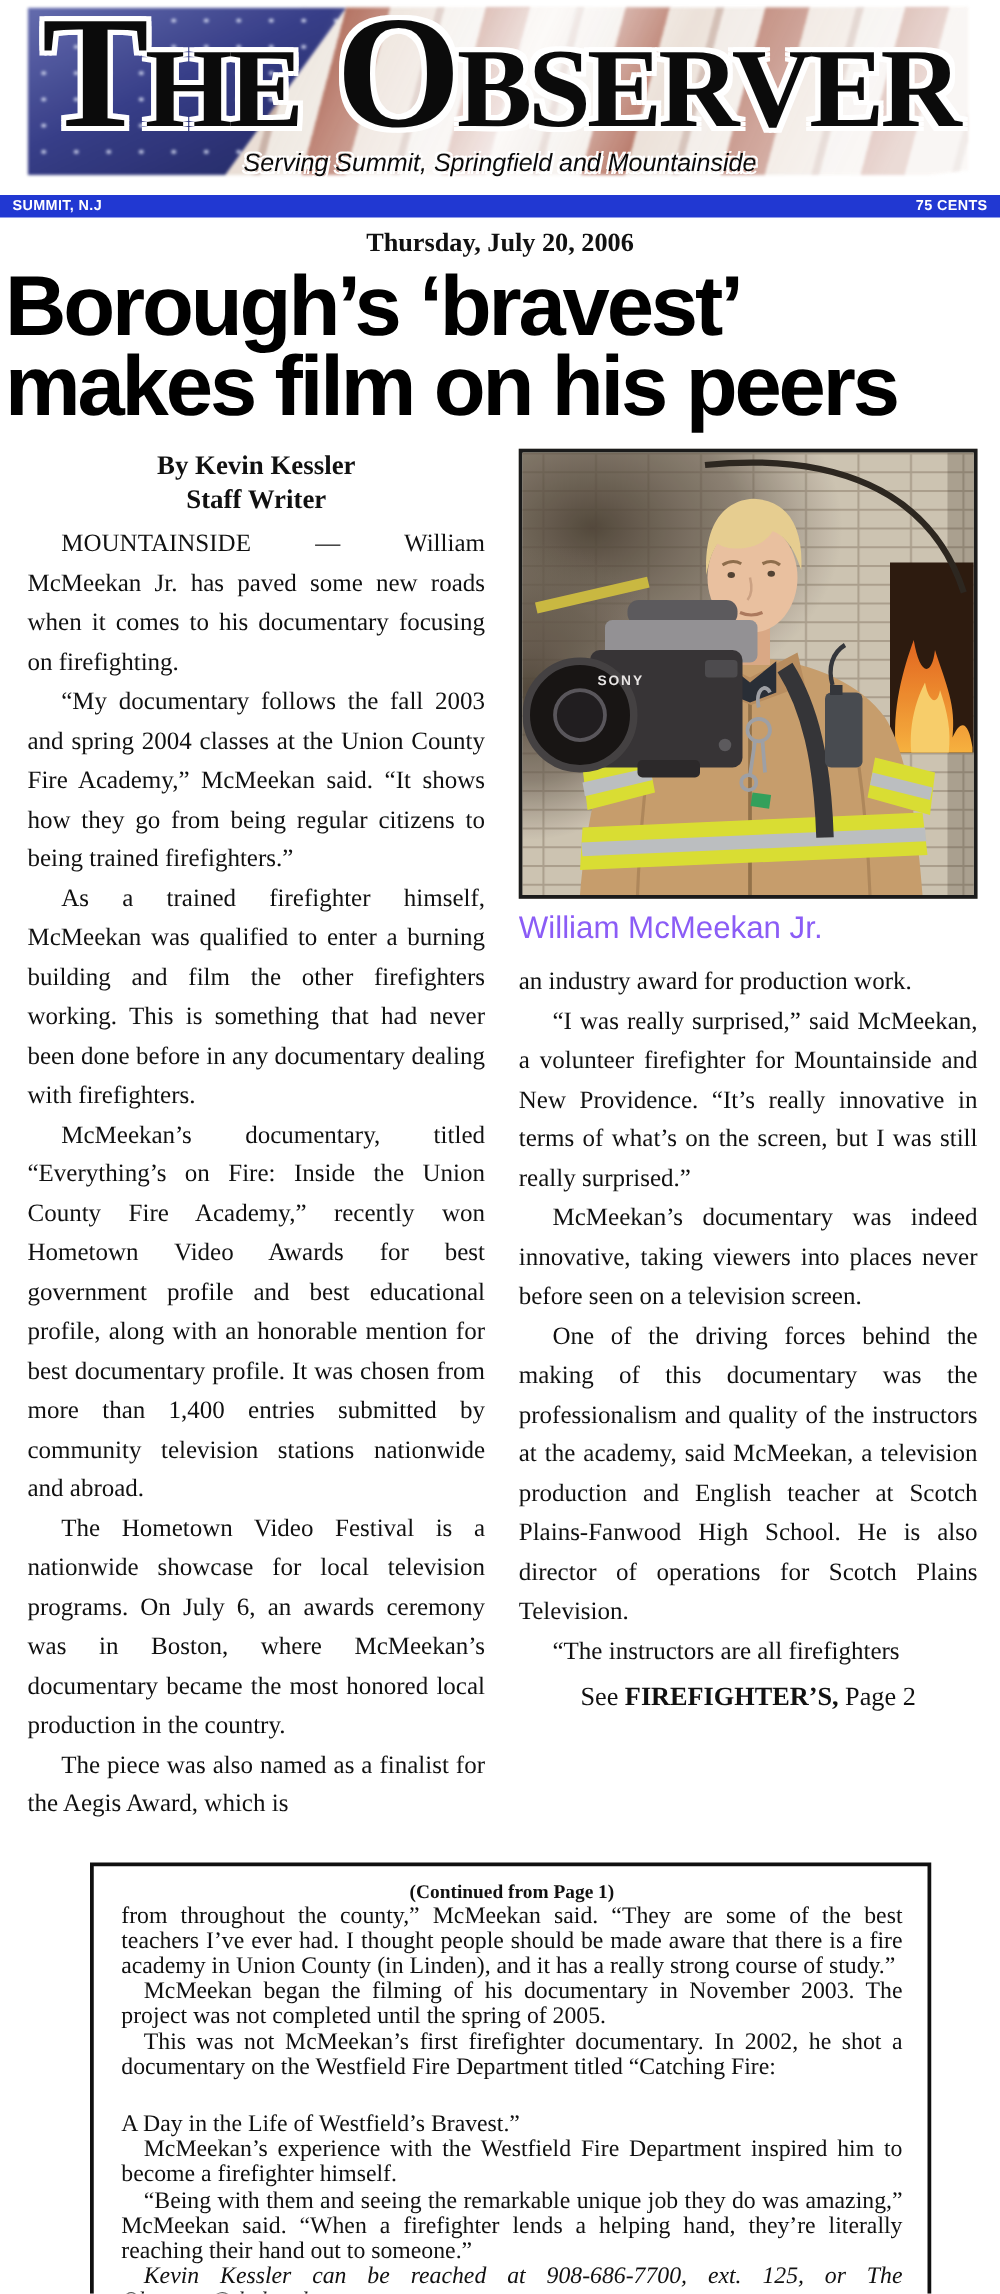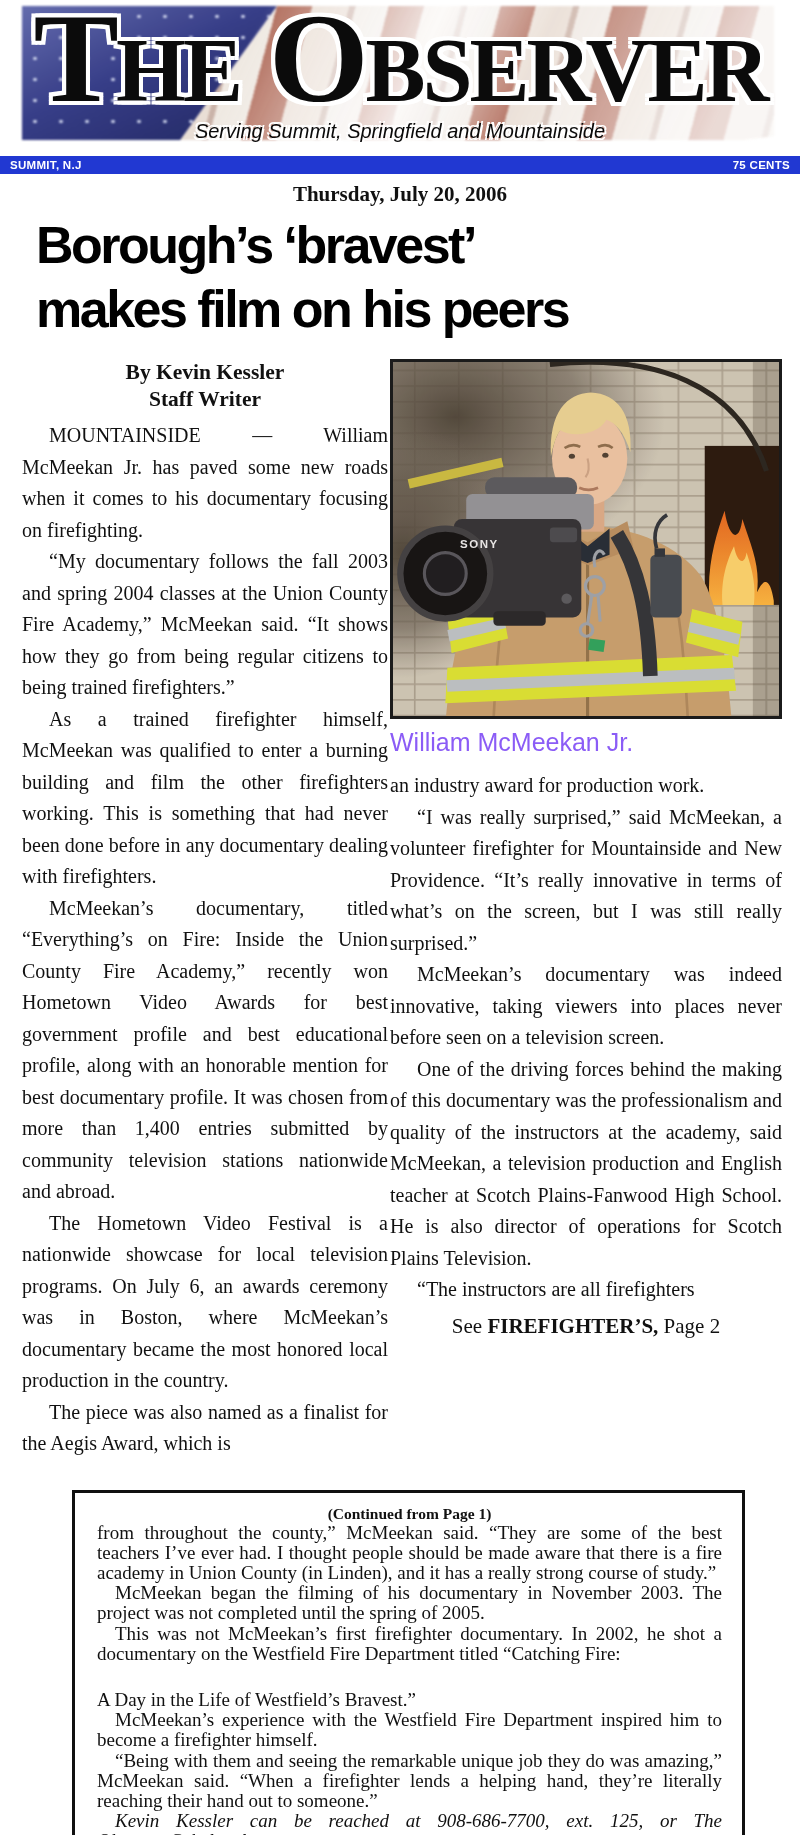--- a/index.html
+++ b/index.html
@@ -35,25 +35,25 @@
   .infobar{display:flex;align-items:center;height:18px;margin:0 0 0 0;
         background:var(--bar_blue,#2138d2);color:#fff;
         font-family:"Liberation Sans",sans-serif;font-size:11.5px;font-weight:bold;
         padding:0 10px;letter-spacing:.3px;gap:17px;}
   .infobar .l{flex:1;text-align:left;}
   .infobar .c{flex:1;text-align:center;margin-top:40px;}
   .infobar .r{flex:1;text-align:right;}
 
   
   .dateline{margin:8px 0 2px;text-align:center;font-weight:bold;font-size:21px;}
-  .headline{margin:6px 14px 10px 36px;font-family:"Liberation Sans",sans-serif;
-        font-weight:bold;font-size:52px;line-height:64px;letter-spacing:-2.5px;color:#000;}
-
-  
-  .columns{display:flex;gap:2px;padding:6px 18px 0 22px;}
+  .headline{margin:6px 14px 10px 4px;font-family:"Liberation Sans",sans-serif;
+        font-weight:bold;font-size:68px;line-height:64px;letter-spacing:-2.5px;color:#000;}
+
+  
+  .columns{display:flex;gap:27px;padding:6px 18px 0 22px;}
   .col-left{width:366px;flex:none;}
   .col-right{flex:1;min-width:0;}
   .byline{text-align:center;font-weight:bold;font-size:21.5px;line-height:27px;margin:2px 0 7px;}
   .bodytext p{margin:0;font-size:20px;line-height:31.5px;text-align:justify;text-indent:27px;}
   .bodytext p.noindent{text-indent:0;}
 
   .photo-fig{margin:2px 0 0;border:3px solid #1b1b1b;height:354px;overflow:hidden;background:#cbc4b5;}
   .photo-fig svg{display:block;width:100%;height:100%;}
   .photo-caption{margin:9px 0 13px;text-align:left;
         font-family:"Liberation Sans",sans-serif;font-size:25px;color:#8b5cf6;}

